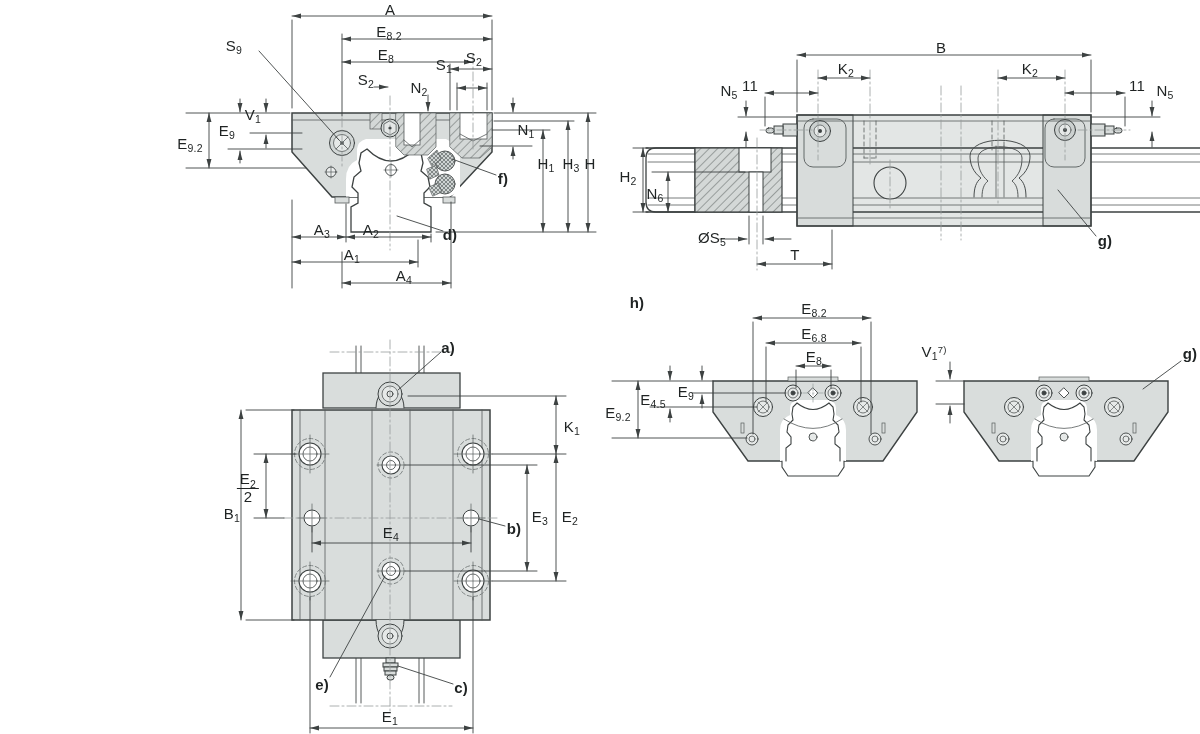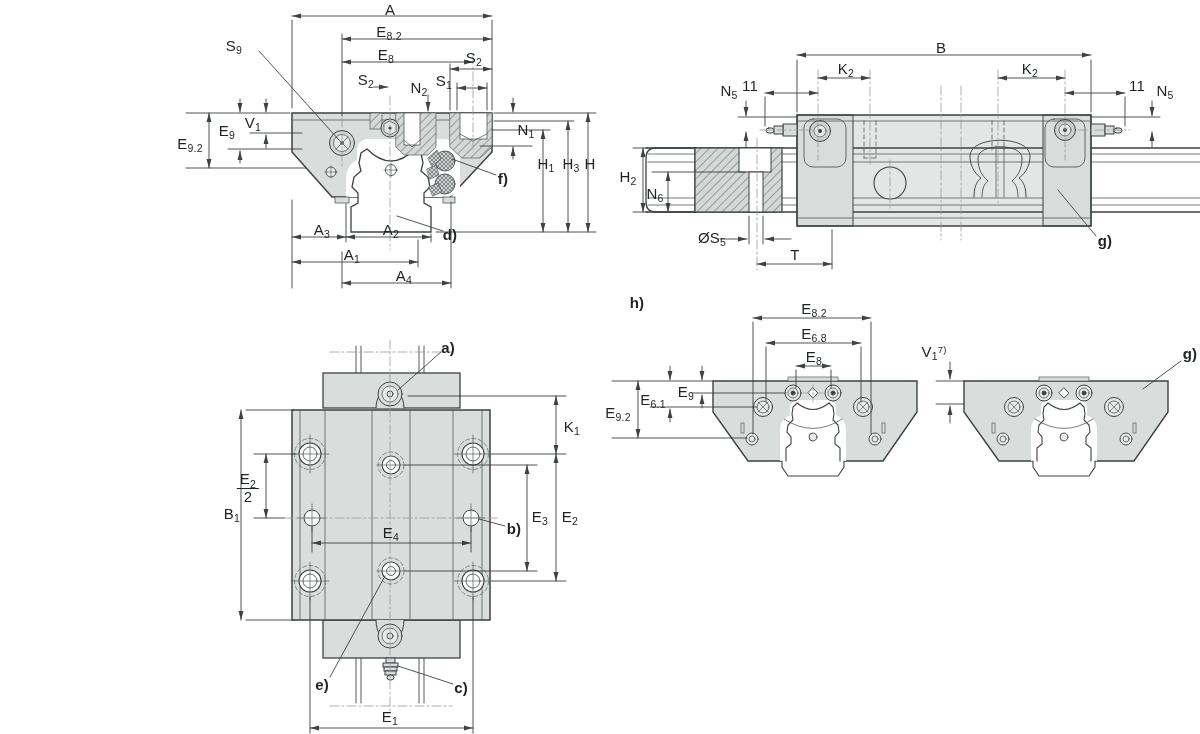--- a/index.html
+++ b/index.html
@@ -464,32 +464,32 @@
       <line x1="950" y1="423" x2="950" y2="406" marker-end="url(#ma)"></line>
     </g>
   </g>
 </svg>
 
 <span class="lbl" style="left:390px;top:9px"><i>A</i><sub></sub></span>
 <span class="lbl" style="left:389px;top:31px"><i>E</i><sub>8.2</sub></span>
 <span class="lbl" style="left:386px;top:54px"><i>E</i><sub>8</sub></span>
 <span class="lbl" style="left:366px;top:79px"><i>S</i><sub>2</sub></span>
 <span class="lbl" style="left:419px;top:87px"><i>N</i><sub>2</sub></span>
-<span class="lbl" style="left:444px;top:80px"><i>S</i><sub>1</sub></span>
+<span class="lbl" style="left:444px;top:64px"><i>S</i><sub>1</sub></span>
 <span class="lbl" style="left:474px;top:57px"><i>S</i><sub>2</sub></span>
 <span class="lbl" style="left:234px;top:45px"><i>S</i><sub>9</sub></span>
-<span class="lbl" style="left:253px;top:122px"><i>V</i><sub>1</sub></span>
+<span class="lbl" style="left:253px;top:114px"><i>V</i><sub>1</sub></span>
 <span class="lbl" style="left:227px;top:130px"><i>E</i><sub>9</sub></span>
 <span class="lbl" style="left:190px;top:143px"><i>E</i><sub>9.2</sub></span>
 <span class="lbl" style="left:526px;top:129px"><i>N</i><sub>1</sub></span>
 <span class="lbl" style="left:546px;top:163px"><i>H</i><sub>1</sub></span>
 <span class="lbl" style="left:571px;top:163px"><i>H</i><sub>3</sub></span>
 <span class="lbl" style="left:590px;top:163px"><i>H</i></span>
 <span class="lbl" style="left:322px;top:229px"><i>A</i><sub>3</sub></span>
-<span class="lbl" style="left:391px;top:229px"><i>A</i><sub>2</sub></span>
+<span class="lbl" style="left:371px;top:229px"><i>A</i><sub>2</sub></span>
 <span class="lbl" style="left:352px;top:254px"><i>A</i><sub>1</sub></span>
 <span class="lbl" style="left:404px;top:275px"><i>A</i><sub>4</sub></span>
 <span class="lbl co" style="left:450px;top:234px"><i>d)</i></span>
 <span class="lbl co" style="left:503px;top:178px"><i>f)</i></span>
 
 <span class="lbl" style="left:941px;top:47px"><i>B</i></span>
 <span class="lbl" style="left:846px;top:68px"><i>K</i><sub>2</sub></span>
 <span class="lbl" style="left:1030px;top:68px"><i>K</i><sub>2</sub></span>
 <span class="lbl" style="left:750px;top:85px"><i>11</i></span>
 <span class="lbl" style="left:1137px;top:85px"><i>11</i></span>
@@ -514,18 +514,18 @@
 <span class="lbl" style="left:570px;top:516px"><i>E</i><sub>2</sub></span>
 <span class="lbl co" style="left:322px;top:684px"><i>e)</i></span>
 <span class="lbl co" style="left:461px;top:687px"><i>c)</i></span>
 <span class="lbl" style="left:390px;top:716px"><i>E</i><sub>1</sub></span>
 
 <span class="lbl co" style="left:637px;top:302px"><i>h)</i></span>
 <span class="lbl" style="left:814px;top:308px"><i>E</i><sub>8.2</sub></span>
 <span class="lbl" style="left:814px;top:333px"><i>E</i><sub>6.8</sub></span>
 <span class="lbl" style="left:814px;top:356px"><i>E</i><sub>8</sub></span>
 <span class="lbl" style="left:686px;top:391px"><i>E</i><sub>9</sub></span>
-<span class="lbl" style="left:653px;top:399px"><i>E</i><sub>6.1</sub></span>
+<span class="lbl" style="left:653px;top:399px"><i>E</i><sub>4.5</sub></span>
 <span class="lbl" style="left:618px;top:412px"><i>E</i><sub>9.2</sub></span>
 <span class="lbl" style="left:934px;top:351px"><i>V</i><sub>1</sub><sup>7)</sup></span>
 <span class="lbl co" style="left:1190px;top:353px"><i>g)</i></span>
 
 </div>
 
 </body></html>

